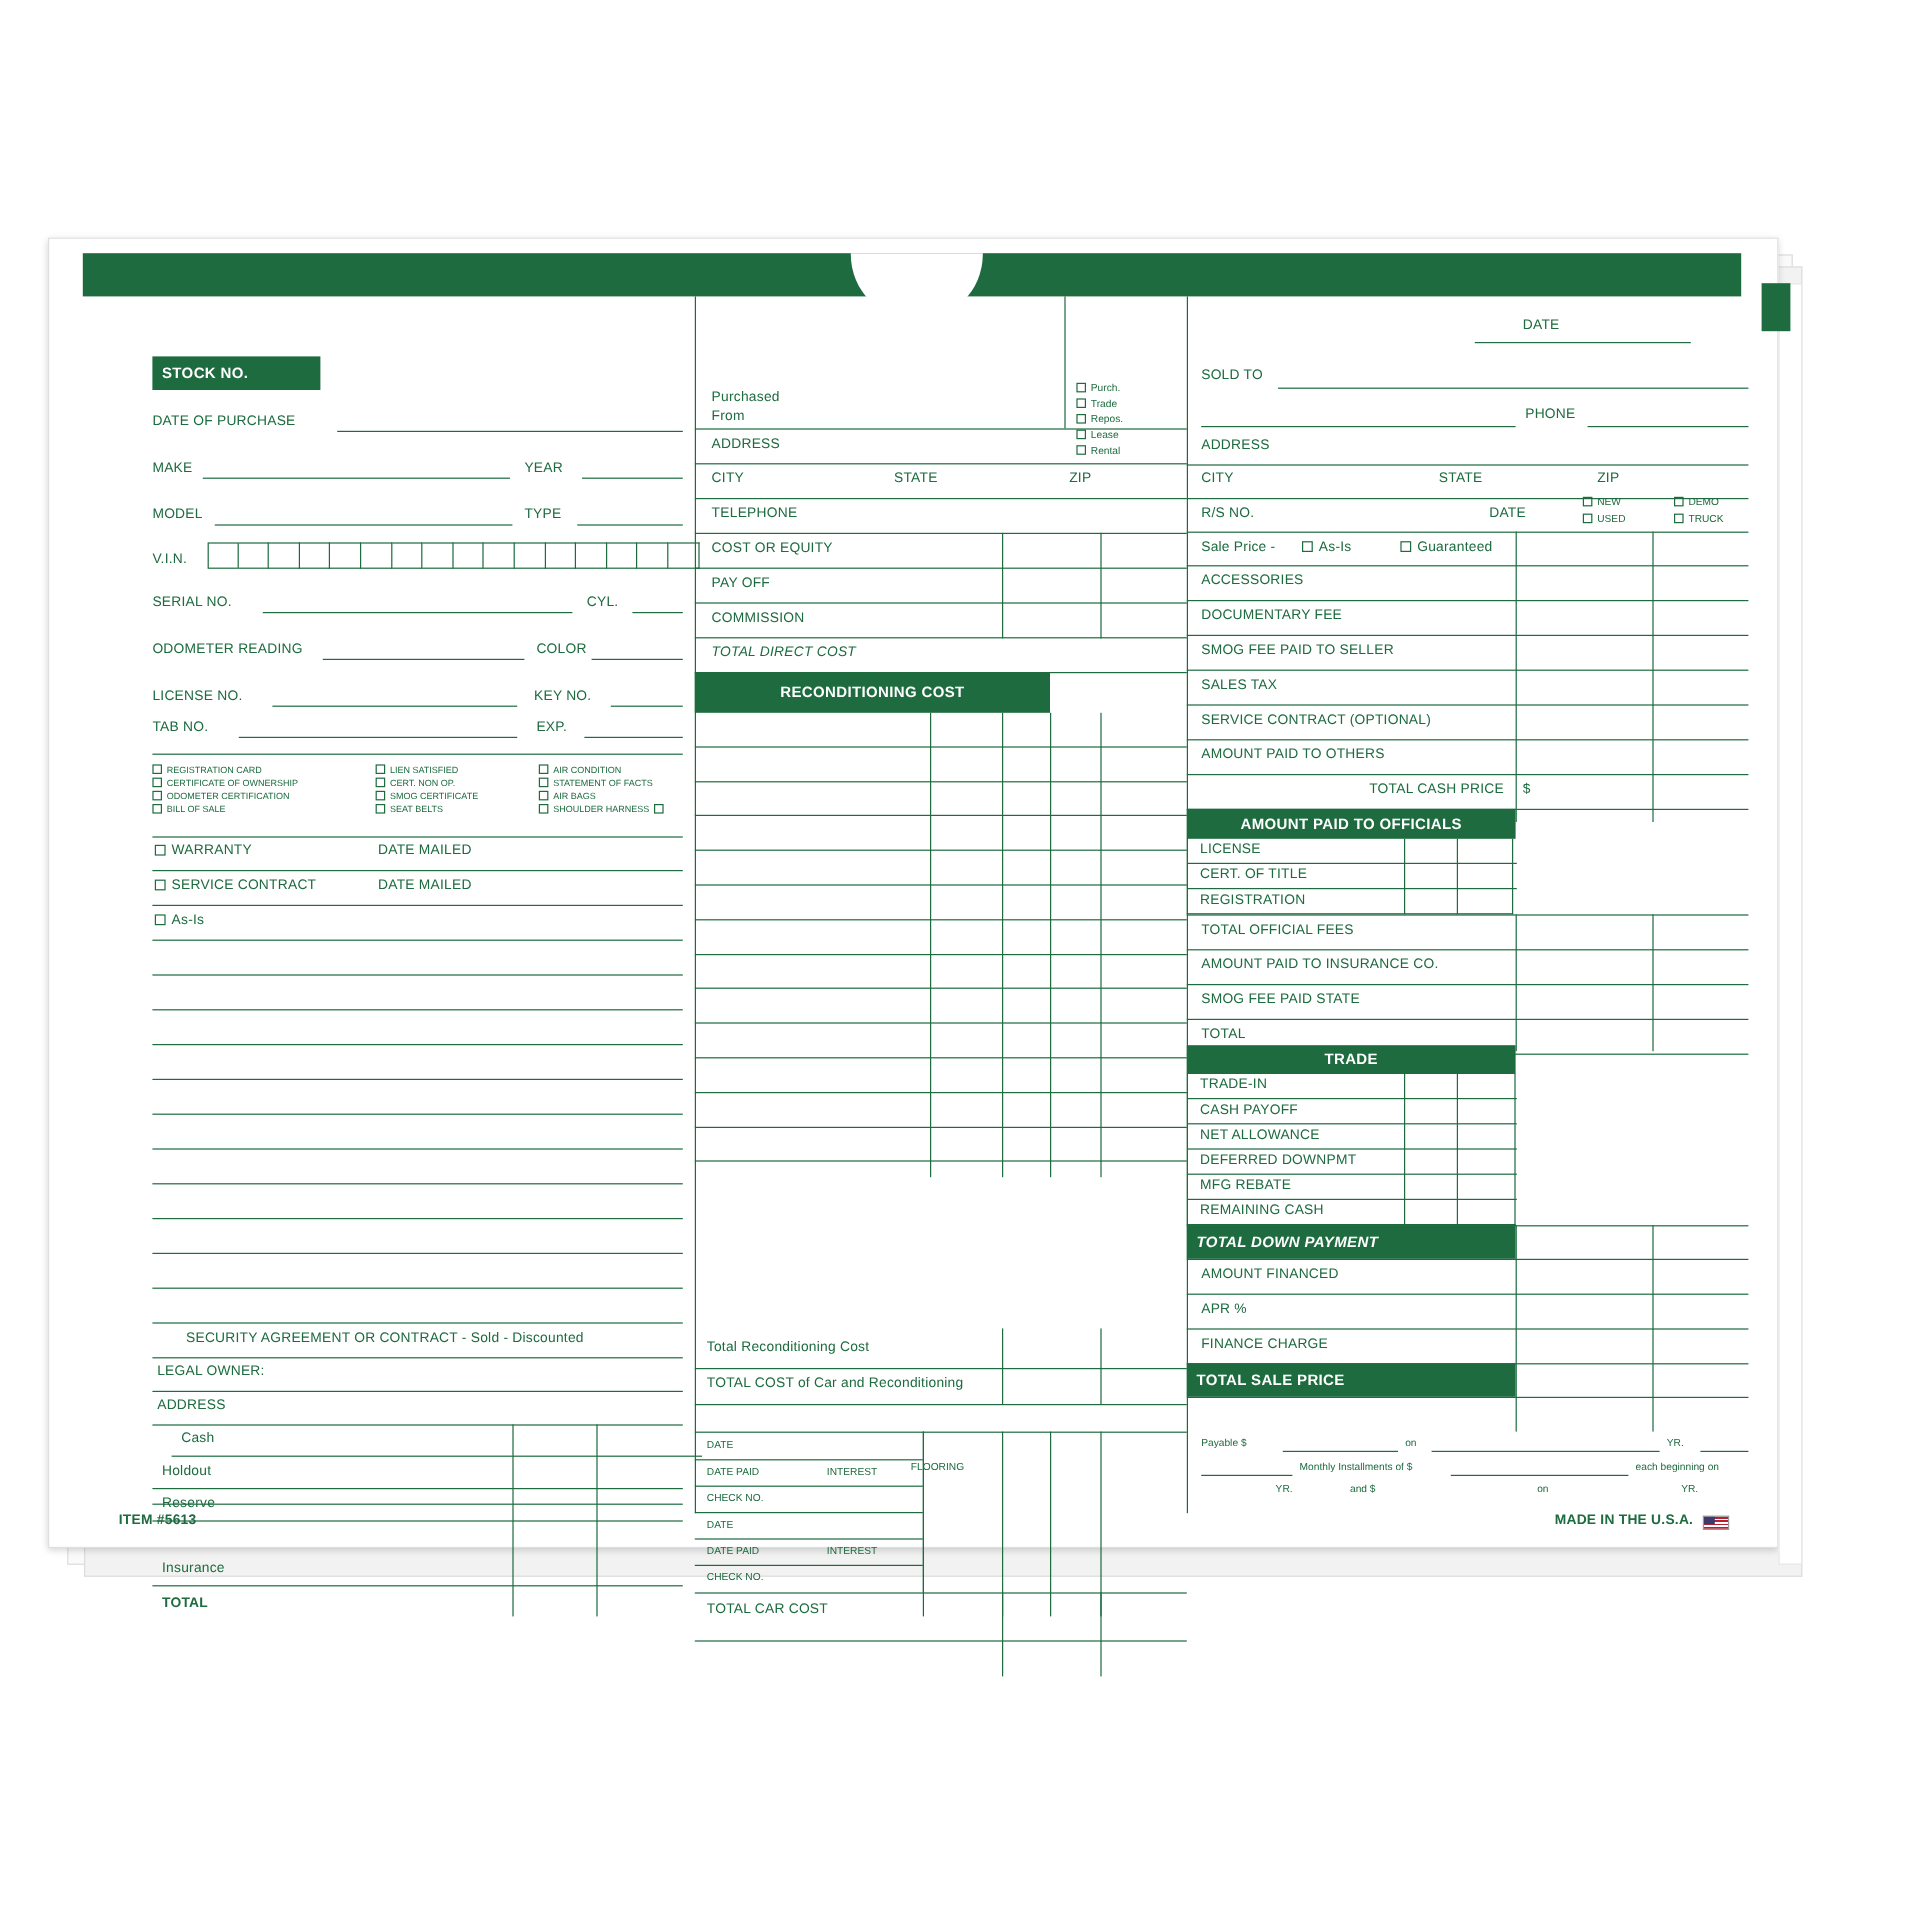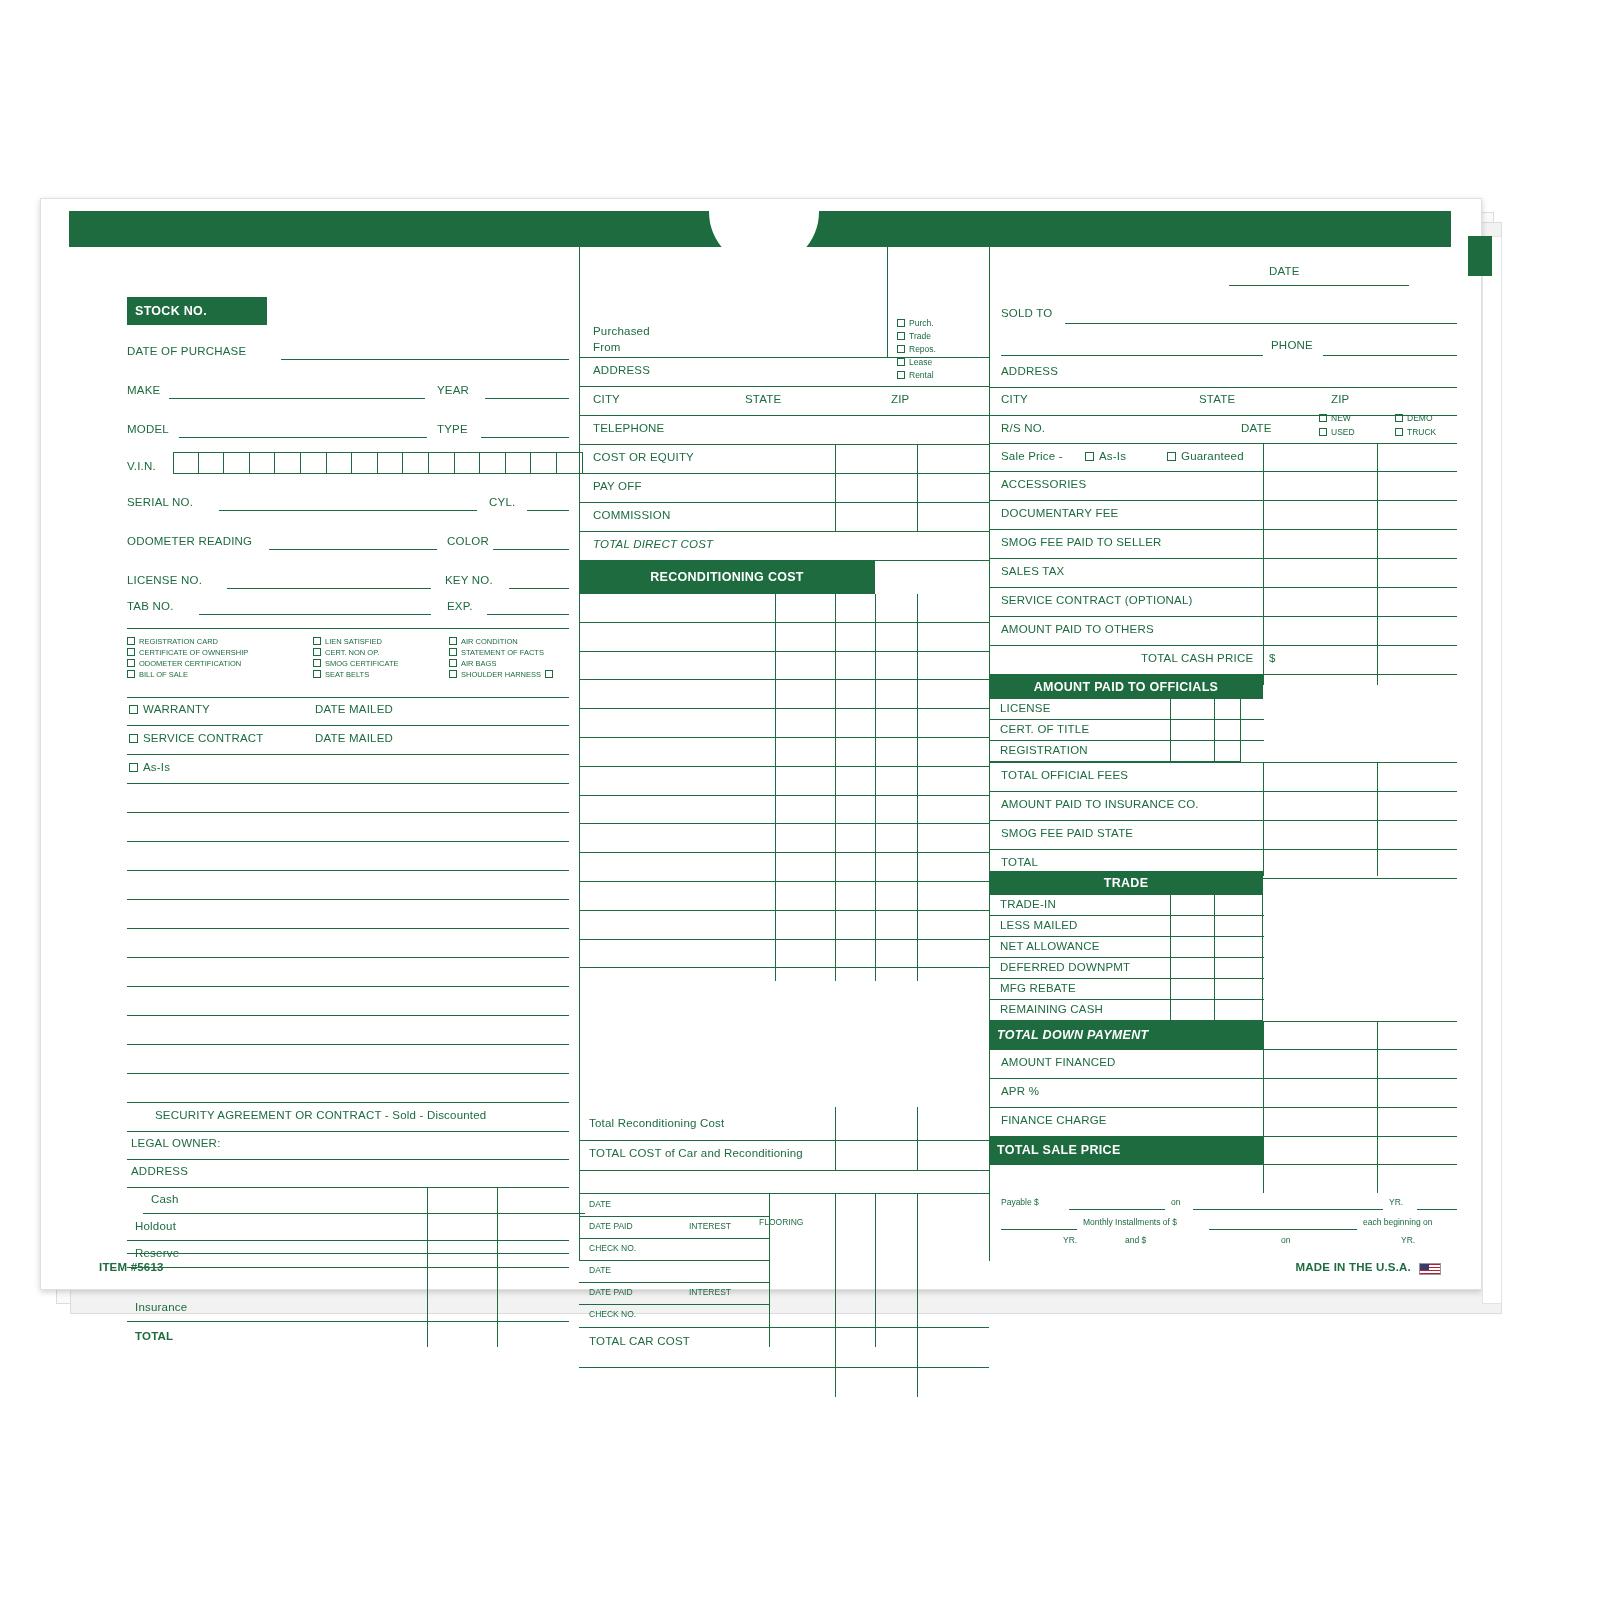--- a/index.html
+++ b/index.html
@@ -339,21 +339,21 @@
       <div class="cell lbl" style="left:932px;top:347px;">SERVICE CONTRACT (OPTIONAL)</div>
       <div class="rowline" style="left:920px;top:369px;width:468px;"></div>
       <div class="cell lbl" style="left:932px;top:376px;">AMOUNT PAID TO OTHERS</div>
       <div class="rowline" style="left:920px;top:398px;width:468px;"></div>
       <div class="rowline" style="left:920px;top:427px;width:468px;"></div>
 
       <div class="cell lbl" style="left:1072px;top:405px;">TOTAL CASH PRICE</div>
       <div class="cell lbl" style="left:1200px;top:405px;">$</div>
 
       <div class="cell hdrbar" style="left:920px;top:427px;width:274px;height:25px;">AMOUNT PAID TO OFFICIALS</div>
-      <div class="cell box" style="left:920px;top:452px;width:252px;height:63px;border-top:none;">
+      <div class="cell box" style="left:920px;top:452px;width:272px;height:63px;border-top:none;">
         <div class="vline" style="left:180px;top:0;height:63px;"></div>
         <div class="vline" style="left:224px;top:0;height:63px;"></div>
         <div class="tbl-row" style="left:0;top:0;width:274px;height:21px;">
             <span class="lbl" style="position:absolute;left:10px;top:3px;">LICENSE</span>
           </div>
         <div class="tbl-row" style="left:0;top:21px;width:274px;height:21px;">
             <span class="lbl" style="position:absolute;left:10px;top:3px;">CERT. OF TITLE</span>
           </div>
         <div class="tbl-row" style="left:0;top:42px;width:274px;height:21px;border-bottom:none;">
             <span class="lbl" style="position:absolute;left:10px;top:3px;">REGISTRATION</span>
@@ -374,21 +374,21 @@
       <div class="rowline" style="left:920px;top:631px;width:468px;"></div>
 
       <div class="cell hdrbar" style="left:920px;top:624px;width:274px;height:24px;">TRADE</div>
       <div class="cell box" style="left:920px;top:648px;width:274px;height:126px;border-top:none;">
         <div class="vline" style="left:180px;top:0;height:126px;"></div>
         <div class="vline" style="left:224px;top:0;height:126px;"></div>
         <div class="tbl-row" style="left:0;top:0;width:274px;height:21px;">
             <span class="lbl" style="position:absolute;left:10px;top:3px;">TRADE-IN</span>
           </div>
         <div class="tbl-row" style="left:0;top:21px;width:274px;height:21px;">
-            <span class="lbl" style="position:absolute;left:10px;top:3px;">LESS MAILED</span>
+            <span class="lbl" style="position:absolute;left:10px;top:3px;">CASH PAYOFF</span>
           </div>
         <div class="tbl-row" style="left:0;top:42px;width:274px;height:21px;">
             <span class="lbl" style="position:absolute;left:10px;top:3px;">NET ALLOWANCE</span>
           </div>
         <div class="tbl-row" style="left:0;top:63px;width:274px;height:21px;">
             <span class="lbl" style="position:absolute;left:10px;top:3px;">DEFERRED DOWNPMT</span>
           </div>
         <div class="tbl-row" style="left:0;top:84px;width:274px;height:21px;">
             <span class="lbl" style="position:absolute;left:10px;top:3px;">MFG REBATE</span>
           </div>

